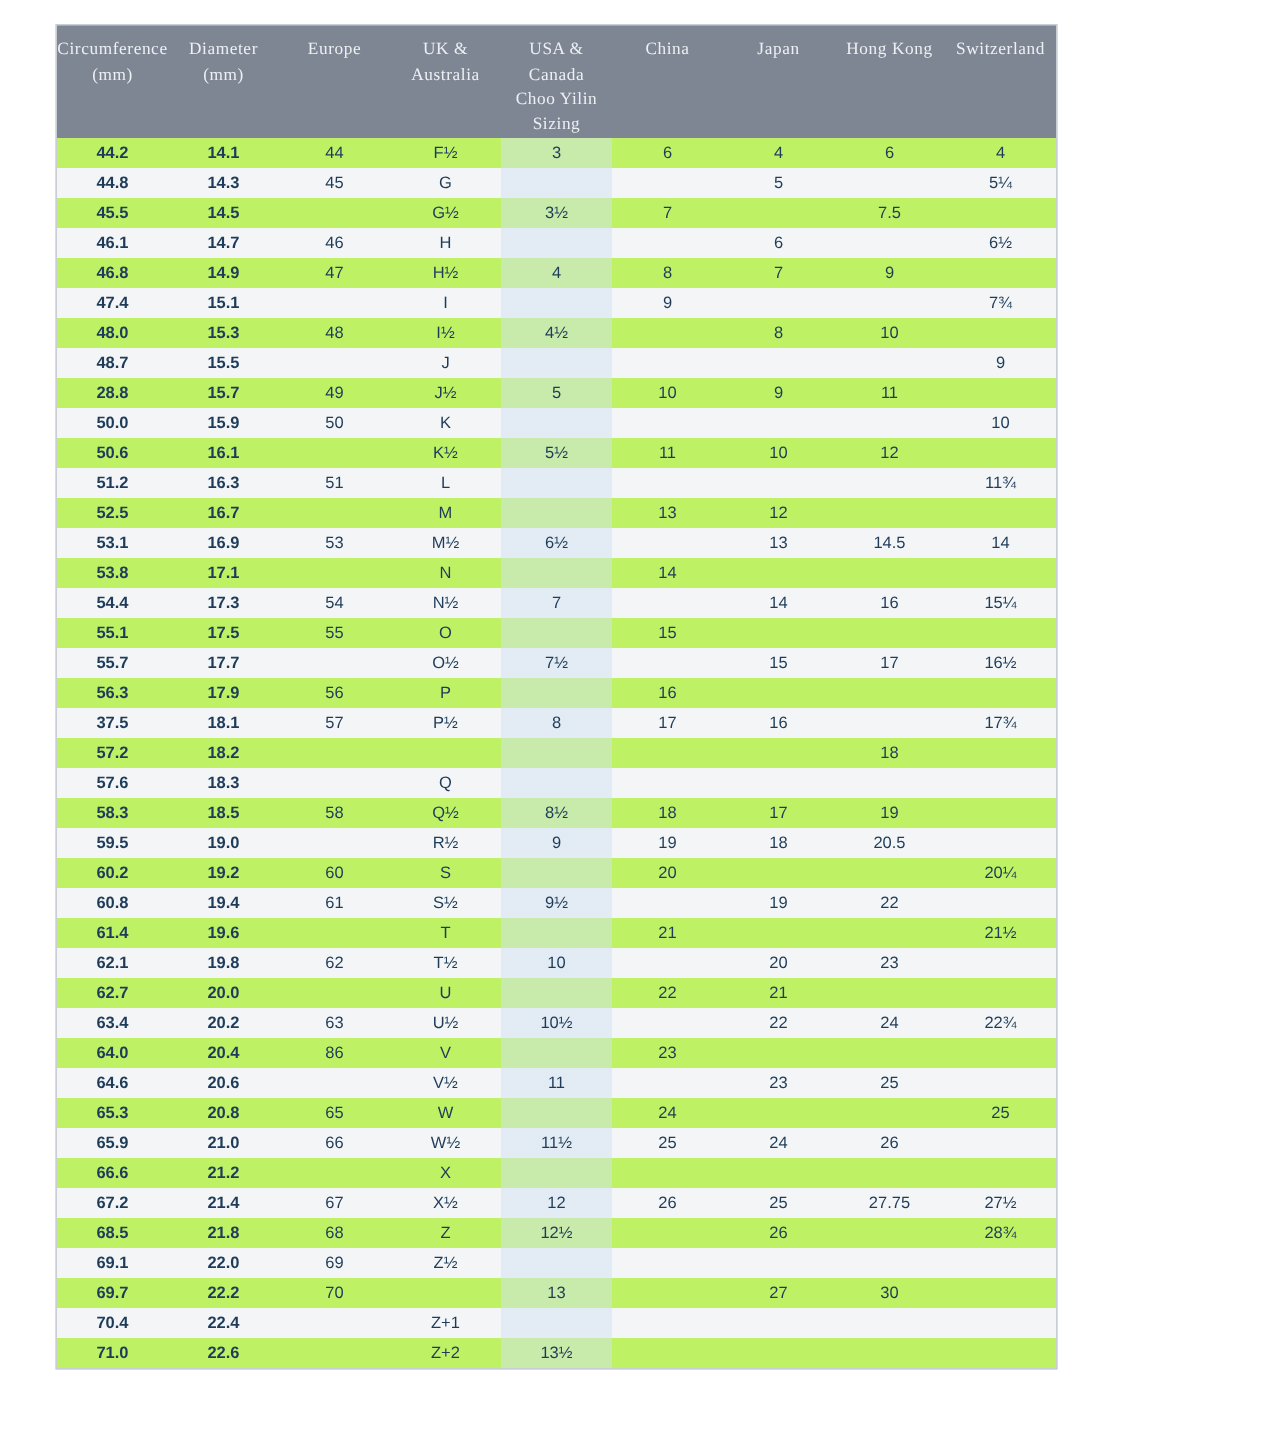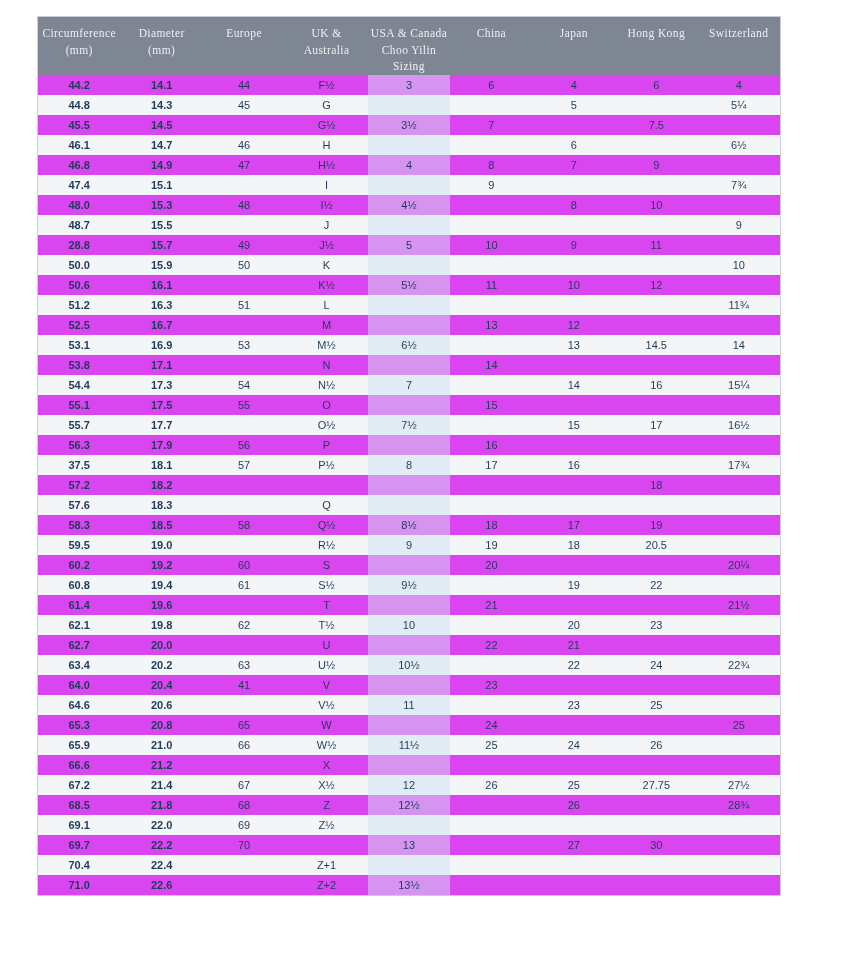--- a/index.html
+++ b/index.html
@@ -11,23 +11,23 @@
     --table-border:#c9ced5;
     --page-bg:#ffffff;
   }
   *{margin:0;padding:0;box-sizing:border-box;}
   html,body{width:850px;height:956px;background:var(--page-bg);overflow:hidden;}
   body{font-family:"Liberation Sans",sans-serif;}
   .table-wrap{
     position:absolute;
     left:37px;
     top:16px;
-    width:744px;
+    width:668px;
     border:1px solid var(--table-border);
-    background:#d946ef;
+    background:#bef264;
   }
   table{
     border-collapse:collapse;
     table-layout:fixed;
     width:100%;
   }
   thead th{
     background:var(--header-bg);
     color:var(--header-text);
     font-family:"Liberation Serif",serif;
@@ -430,21 +430,21 @@
           <td>U½</td>
           <td class="highlight">10½</td>
           <td></td>
           <td>22</td>
           <td>24</td>
           <td>22¾</td>
         </tr>
         <tr>
           <td class="bold">64.0</td>
           <td class="bold">20.4</td>
-          <td>41</td>
+          <td>86</td>
           <td>V</td>
           <td class="highlight"></td>
           <td>23</td>
           <td></td>
           <td></td>
           <td></td>
         </tr>
         <tr>
           <td class="bold">64.6</td>
           <td class="bold">20.6</td>

